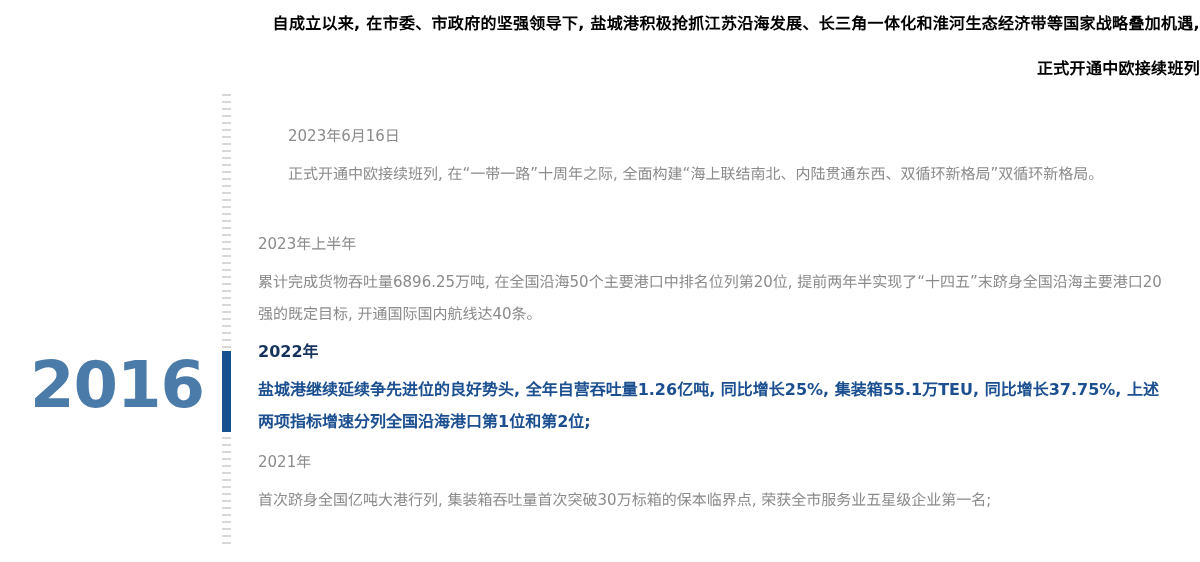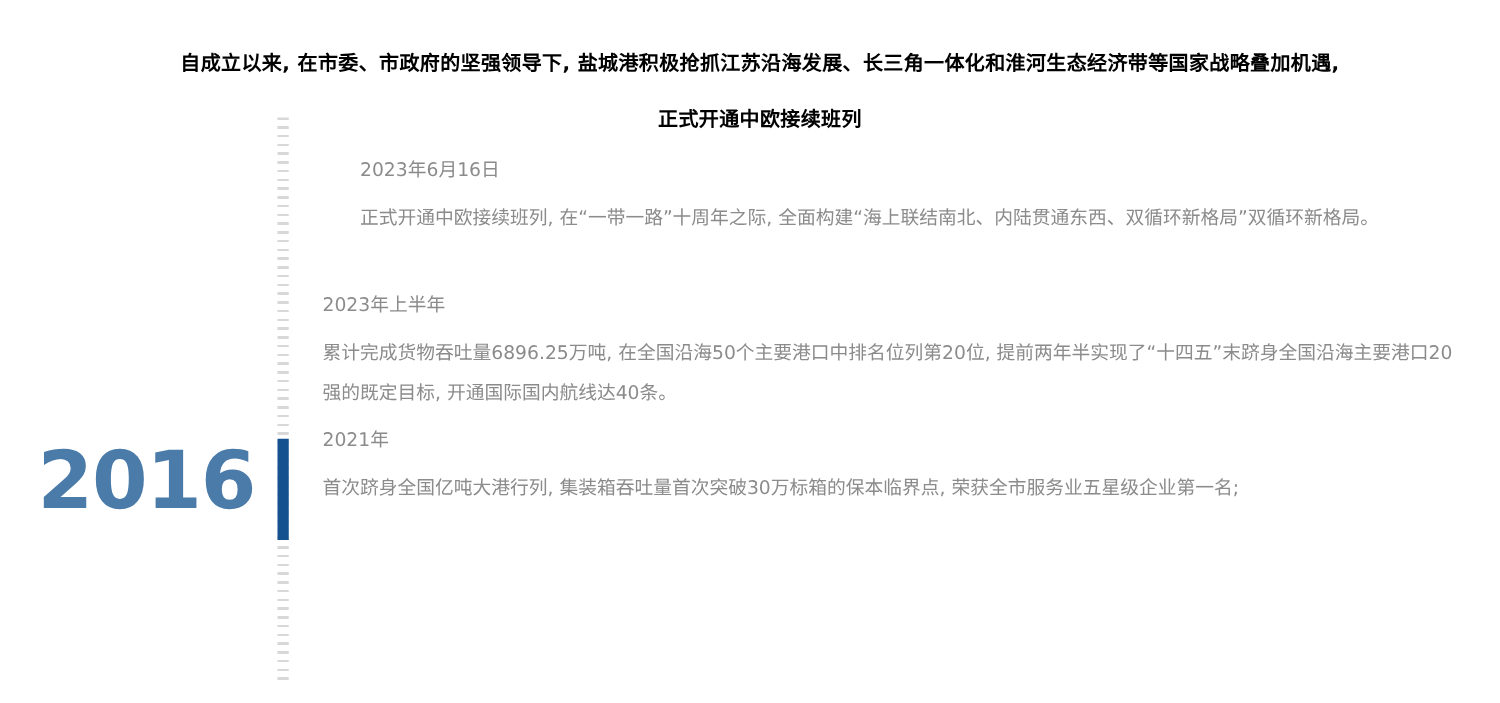--- a/index.html
+++ b/index.html
@@ -14,22 +14,22 @@
   *{box-sizing:border-box;margin:0;padding:0;}
   html,body{width:1200px;height:562px;}
   body{
     position:relative;
     background:#ffffff;
     overflow:hidden;
     font-family:"DejaVu Sans","Liberation Sans",sans-serif;
   }
   .header{
     position:absolute;
-    top:42px;left:0;width:100%;
-    text-align:center;
+    top:15px;left:0;width:100%;
+    text-align:right;
     color:var(--header-text);
     font-weight:bold;
     padding-left:16px;
   }
   .header .line1{font-size:16px;letter-spacing:.3px;line-height:18px;}
   .header .line2{font-size:16px;letter-spacing:.3px;line-height:18px;margin-top:27px;}
 
   .big-year{
     position:absolute;
     left:30px;top:353px;
@@ -94,18 +94,22 @@
   <div class="entry">
     <div class="entry-date">2023年6月16日</div>
     <div class="entry-text">正式开通中欧接续班列, 在“一带一路”十周年之际, 全面构建“海上联结南北、内陆贯通东西、双循环新格局”双循环新格局。</div>
   </div>
 
   <div class="entry">
     <div class="entry-date">2023年上半年</div>
     <div class="entry-text">累计完成货物吞吐量6896.25万吨, 在全国沿海50个主要港口中排名位列第20位, 提前两年半实现了“十四五”末跻身全国沿海主要港口20强的既定目标, 开通国际国内航线达40条。</div>
   </div>
 
+  <div class="entry active">
+    <div class="entry-date">2022年</div>
+    <div class="entry-text">盐城港继续延续争先进位的良好势头, 全年自营吞吐量1.26亿吨, 同比增长25%, 集装箱55.1万TEU, 同比增长37.75%, 上述两项指标增速分列全国沿海港口第1位和第2位;</div>
+  </div>
 
   <div class="entry">
     <div class="entry-date">2021年</div>
     <div class="entry-text">首次跻身全国亿吨大港行列, 集装箱吞吐量首次突破30万标箱的保本临界点, 荣获全市服务业五星级企业第一名;</div>
   </div>
 </div>
 
 </body></html>

